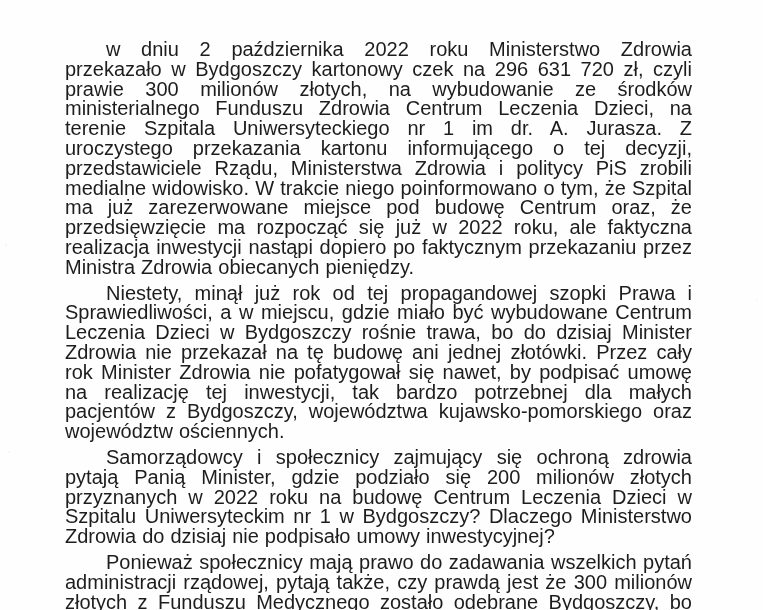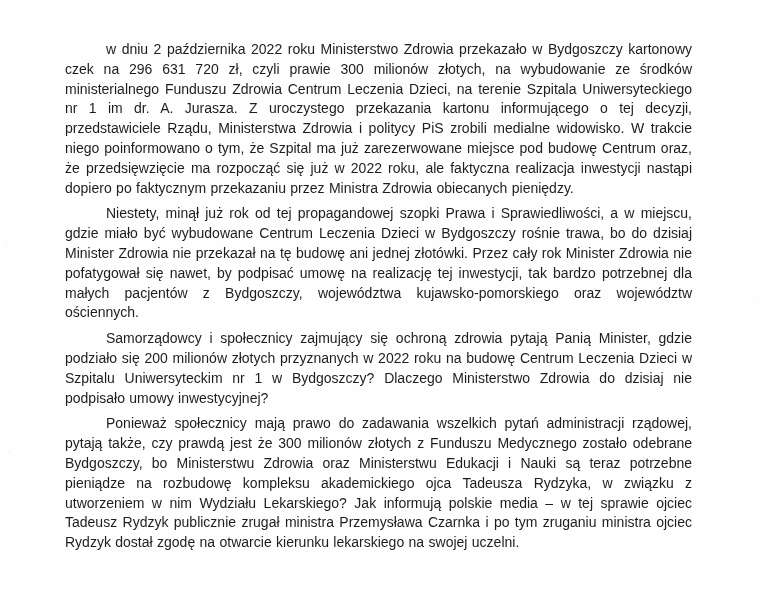--- a/index.html
+++ b/index.html
@@ -24,21 +24,21 @@
       position: absolute;
       top: 40px;
       left: 65px;
       width: 627px;
     }
     p.doc-paragraph {
       margin: 0 0 6px 0;
       text-align: justify;
       text-indent: 41px;
       font-family: "Liberation Sans", "DejaVu Sans", sans-serif;
-      font-size: 14px;
+      font-size: 20px;
       line-height: 19.8px;
       color: #1d1d1d;
       word-spacing: 0.5px;
     }
     p.doc-paragraph:last-child { margin-bottom: 8px; }
   </style>
 </head>
 <body>
 
 <div class="scan-page">

